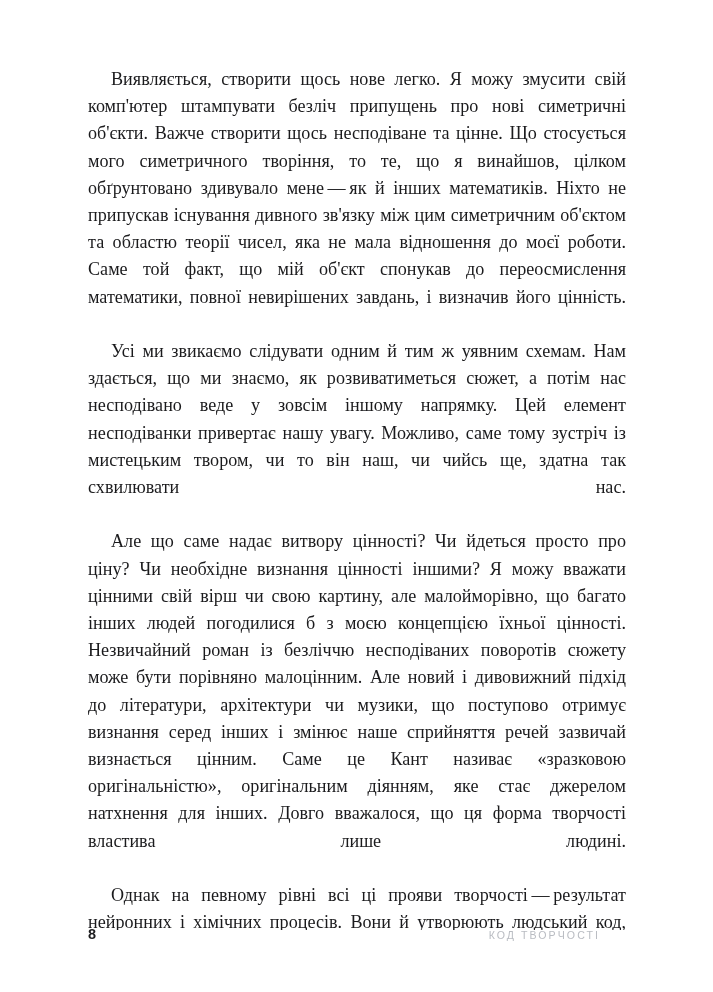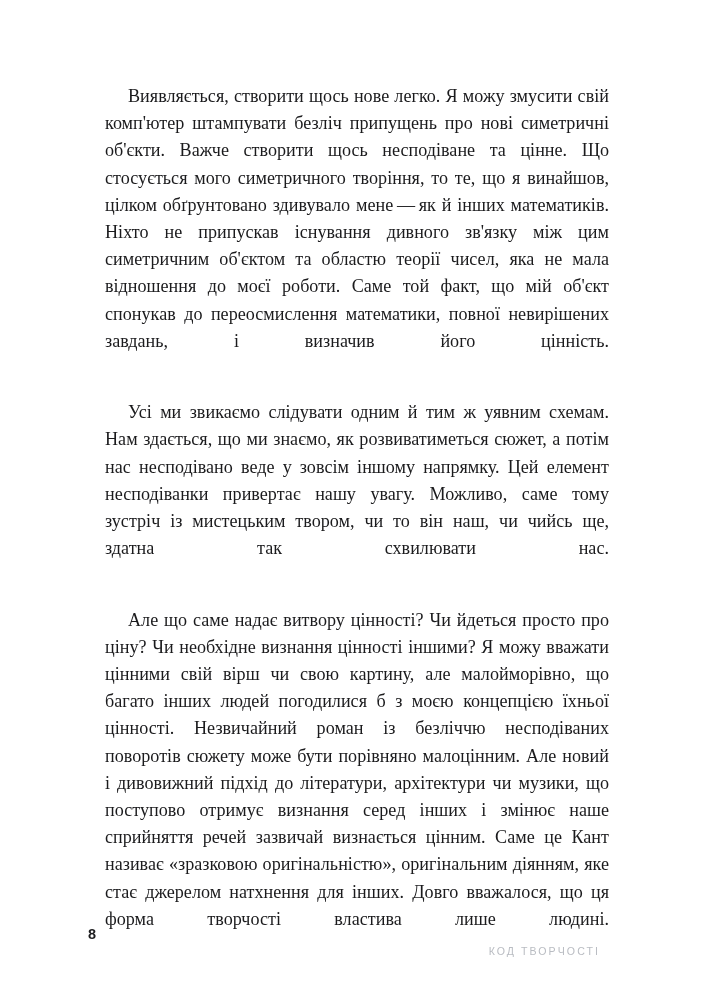--- a/index.html
+++ b/index.html
@@ -25,21 +25,21 @@
 
   
   .textblock {
     position: absolute;
     left: 88px;
     top: 66px;
     width: 538px;
   }
 
   .para {
-    margin: 17px;
+    margin: 0;
     font-size: 18.1px;
     line-height: 27.2px;
     color: #1b1b1d;
     text-align: justify;
     text-indent: 23px;
     letter-spacing: 0.02px;
     word-spacing: 0.2px;
     hyphens: manual;
     -webkit-hyphens: manual;
   }
@@ -67,21 +67,21 @@
     font-family: "Liberation Sans", "DejaVu Sans", sans-serif;
     font-size: 14.5px;
     font-weight: 700;
     color: #1b1b1d;
     line-height: 20px;
   }
 
   .runninghead {
     position: absolute;
     right: 25px;
-    top: 18px;
+    top: 2px;
     font-family: "Liberation Sans", "DejaVu Sans", sans-serif;
     font-size: 10.6px;
     font-weight: 400;
     letter-spacing: 2.05px;
     color: #b9bcc2;
     text-transform: uppercase;
     line-height: 18px;
     white-space: nowrap;
   }
 

